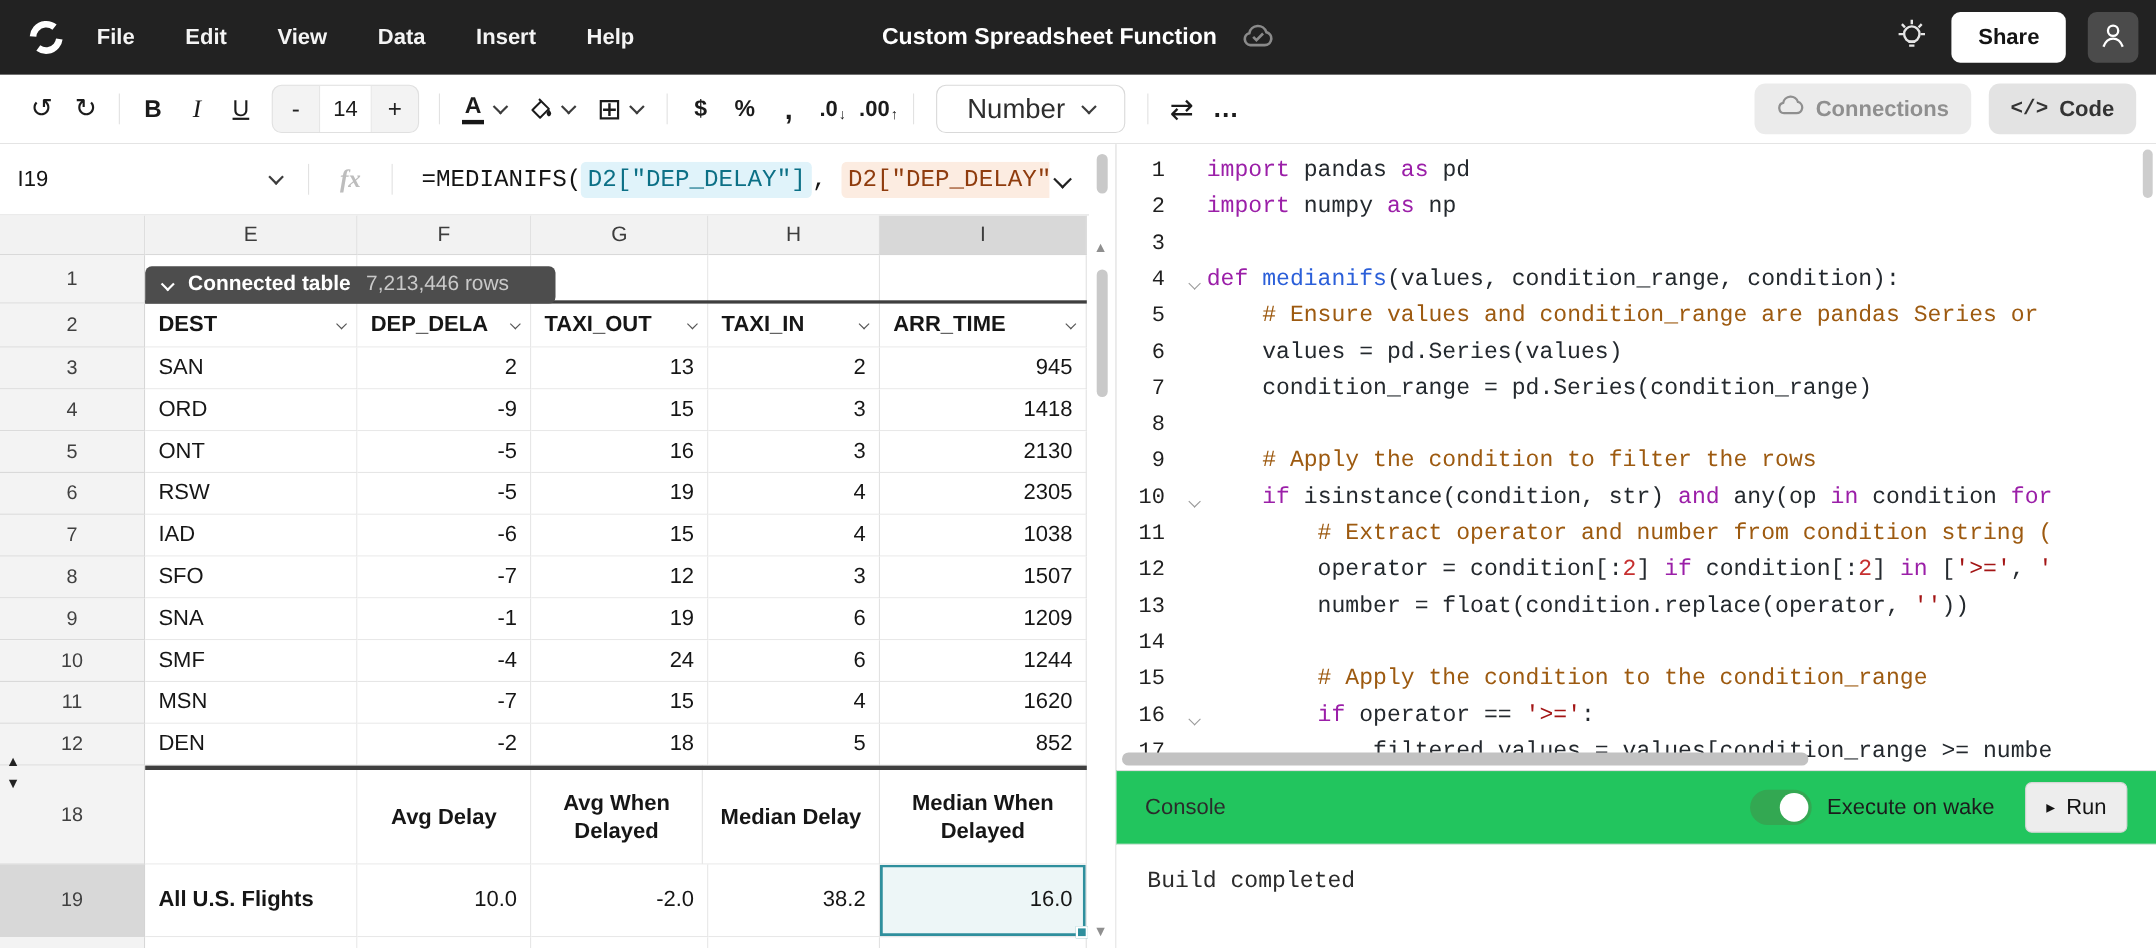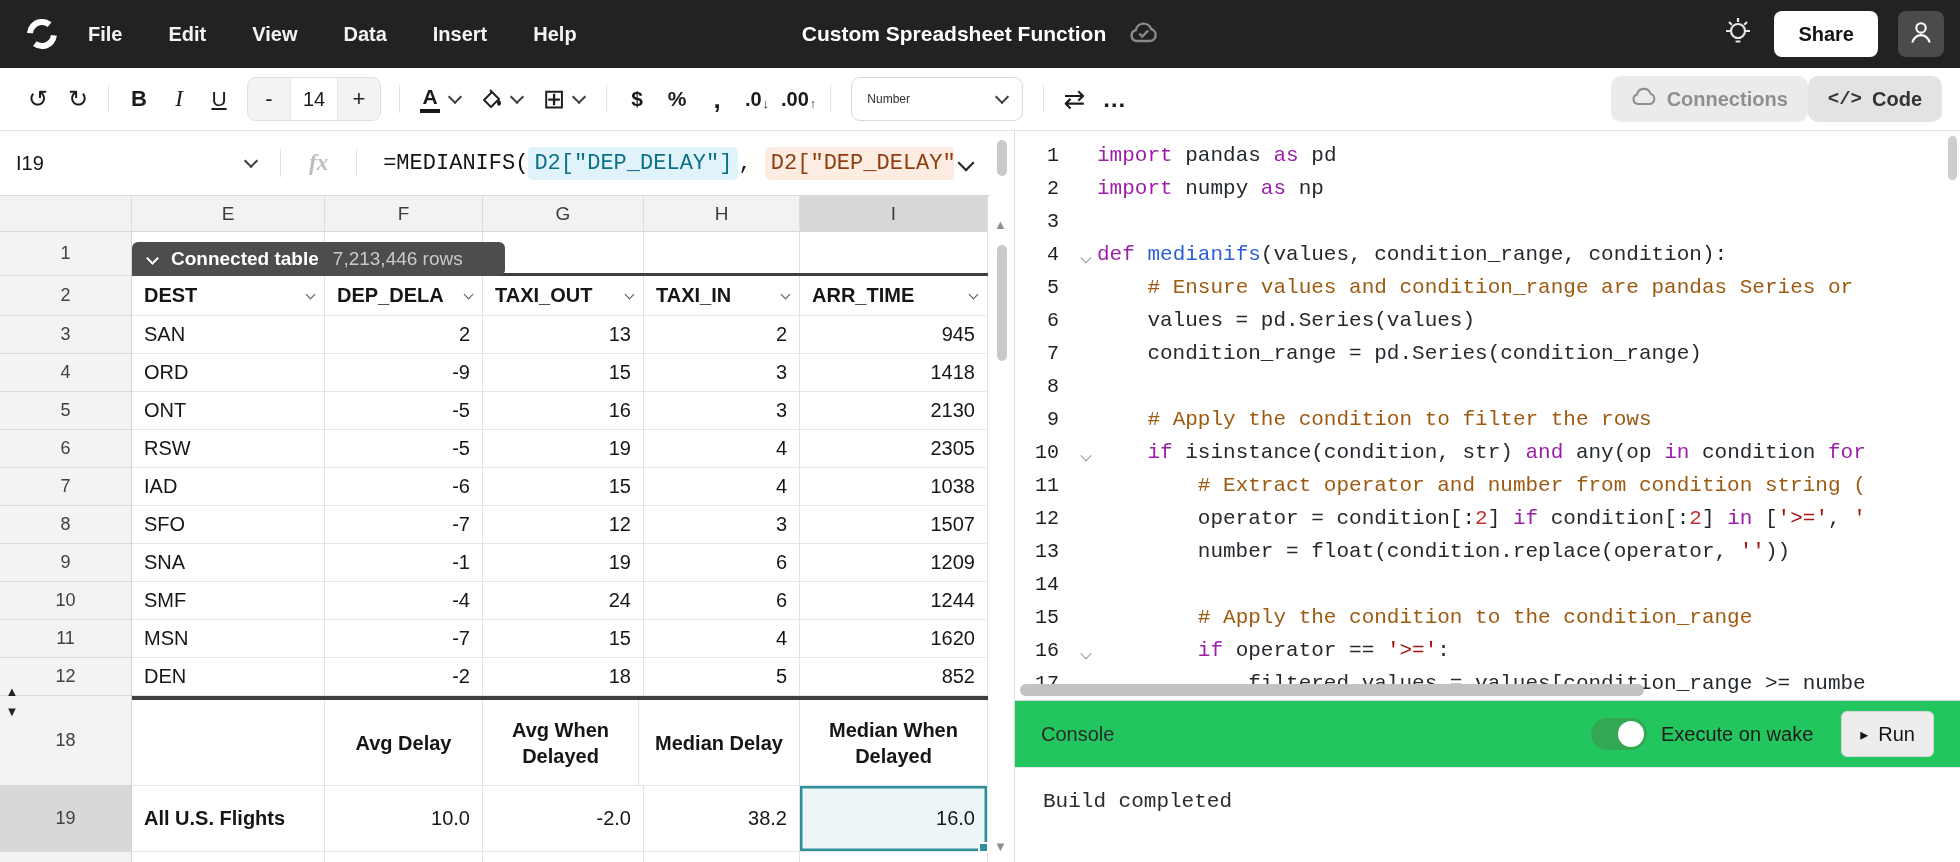--- a/index.html
+++ b/index.html
@@ -35,23 +35,23 @@
   .swatch-a{display:flex;flex-direction:column;align-items:center;line-height:1;}
   .swatch-a .bar{width:20px;height:4px;background:#161616;margin-top:2px;}
   .chev{display:inline-block;width:8px;height:8px;border-right:2px solid #3c3c3c;border-bottom:2px solid #3c3c3c;
         transform:rotate(45deg);margin-bottom:4px;}
   .chev.small{width:6px;height:6px;border-width:1.6px;border-color:#555;margin-bottom:3px;}
   .chev.white{border-color:#fff;width:7px;height:7px;margin-bottom:2px;}
   .chev.big{width:10px;height:10px;border-width:2.2px;border-color:#222;}
   .dec-wrap{display:flex;align-items:flex-end;font-size:20px;font-weight:600;}
   .dec-arr{font-size:13px;color:#1b1b1b;margin-left:1px;}
   .num-select{width:172px;height:44px;border:1px solid #d9d9d9;border-radius:9px;margin:0 10px;
-              display:flex;align-items:center;justify-content:space-between;padding:0 15px;box-sizing:border-box;
-              font-size:12px;color:#2e2e2e;}
-  .tb-right{margin-left:auto;display:flex;align-items:center;}
+              display:flex;align-items:center;justify-content:space-between;padding:0 27px;box-sizing:border-box;
+              font-size:25px;color:#2e2e2e;}
+  .tb-right{margin-left:auto;display:flex;align-items:center;gap:16px;}
   .pill{height:46px;border-radius:10px;display:flex;align-items:center;gap:10px;padding:0 20px;font-size:20px;font-weight:600;}
   .pill.connections{background:#ebebeb;color:#8f8f8f;}
   .pill.code{background:#e3e3e3;color:#333;}
   .code-glyph{font-family:"Liberation Mono",monospace;font-size:19px;font-weight:700;}
 
   
   .formula-bar{position:absolute;left:0;top:131px;width:990px;height:65px;border-bottom:1px solid #d8d8d8;
                display:flex;align-items:center;padding-left:16px;box-sizing:border-box;background:#fff;}
   .cellref{width:240px;display:flex;align-items:center;justify-content:space-between;padding-right:14px;font-size:20px;color:#141414;}
   .fx{font-family:"Liberation Serif",serif;font-style:italic;font-weight:700;font-size:23px;color:#bdbdbd;margin:0 18px;}

